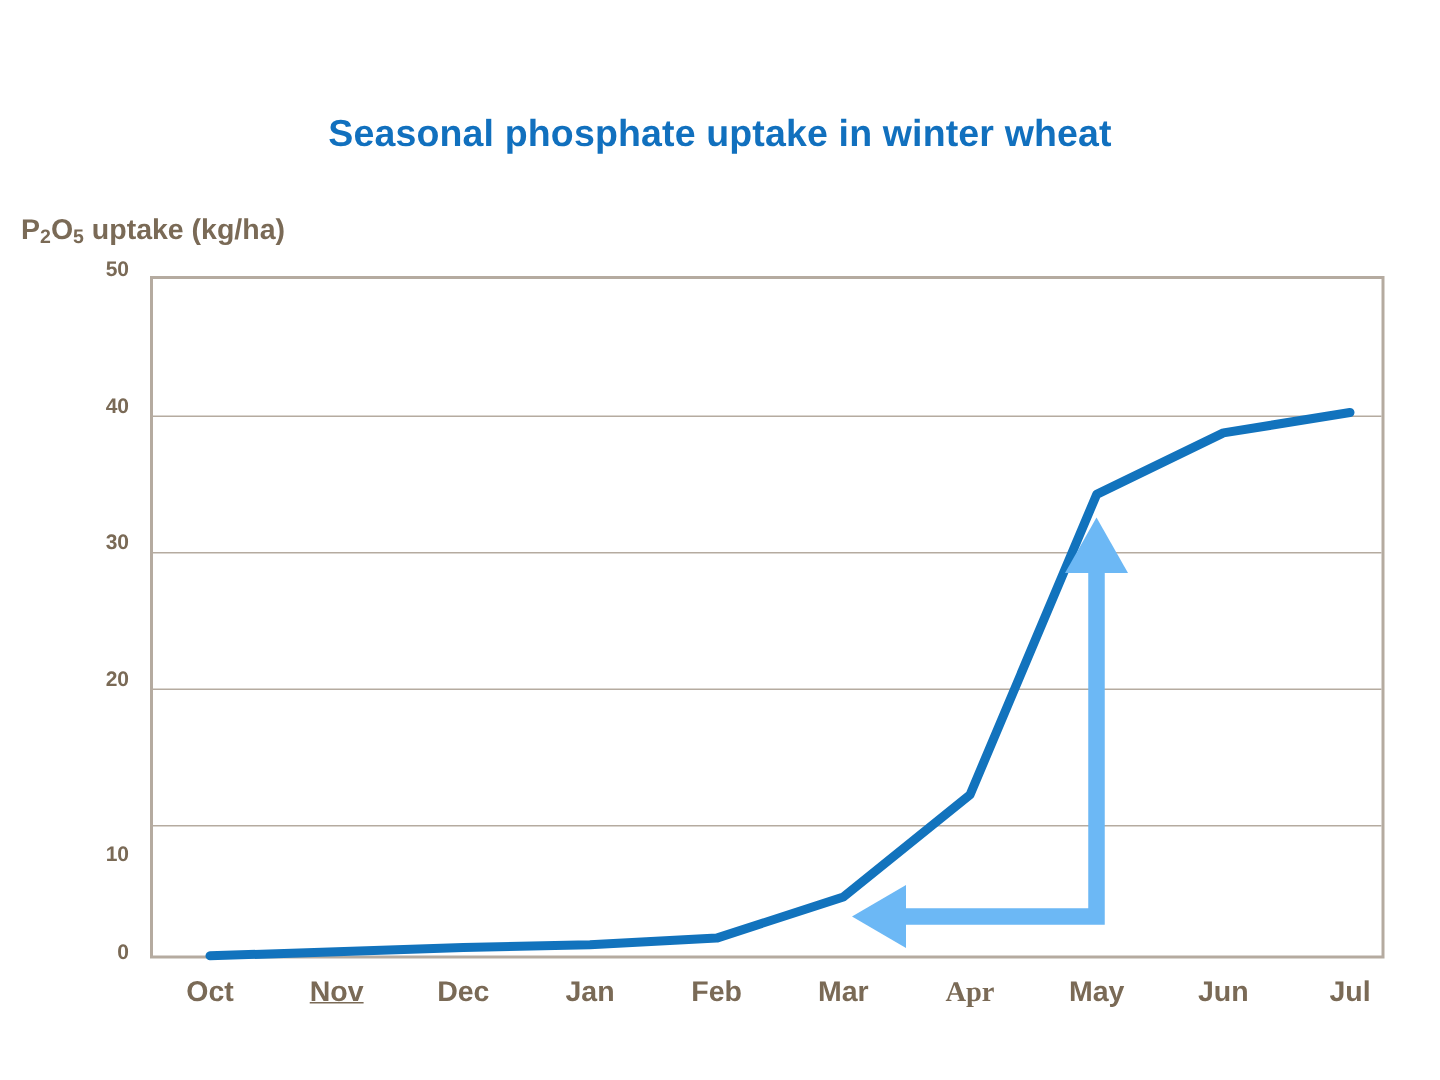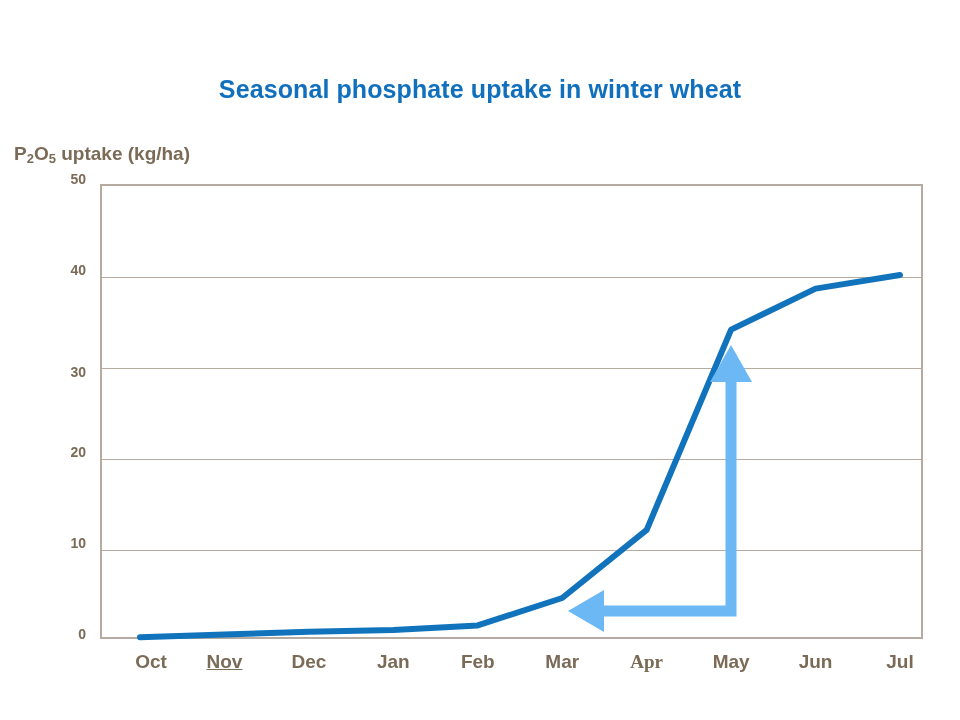--- a/index.html
+++ b/index.html
@@ -140,29 +140,29 @@
 
   <div id="plot-area">
       <div class="gridline" style="top: 364px;"></div>
       <div class="gridline" style="top: 273px;"></div>
       <div class="gridline" style="top: 182px;"></div>
       <div class="gridline" style="top: 91px;"></div>
     </div>
 
   <div id="y-ticks">
       <div class="y-tick-label" style="top: 612px;">0</div>
-      <div class="y-tick-label" style="top: 521px; text-align: right;">10</div>
+      <div class="y-tick-label" style="top: 547px; text-align: right;">10</div>
       <div class="y-tick-label" style="top: 430px;">20</div>
-      <div class="y-tick-label" style="top: 350px; text-align: right;">30</div>
+      <div class="y-tick-label" style="top: 339px; text-align: right;">30</div>
       <div class="y-tick-label" style="top: 248px;">40</div>
       <div class="y-tick-label" style="top: 157px;">50</div>
     </div>
 
   <div id="x-ticks">
-      <div class="x-tick-label" style="left: 106px;">Oct</div>
+      <div class="x-tick-label" style="left: 95px;">Oct</div>
       <div class="x-tick-label" style="left: 179.444px; text-decoration: underline;">Nov</div>
       <div class="x-tick-label" style="left: 263.889px;">Dec</div>
       <div class="x-tick-label" style="left: 348.333px;">Jan</div>
       <div class="x-tick-label" style="left: 432.778px;">Feb</div>
       <div class="x-tick-label" style="left: 517.222px;">Mar</div>
       <div class="x-tick-label" style="left: 601.667px; font-family: Liberation Serif, serif;">Apr</div>
       <div class="x-tick-label" style="left: 686.111px;">May</div>
       <div class="x-tick-label" style="left: 770.556px;">Jun</div>
       <div class="x-tick-label" style="left: 855px;">Jul</div>
     </div>

